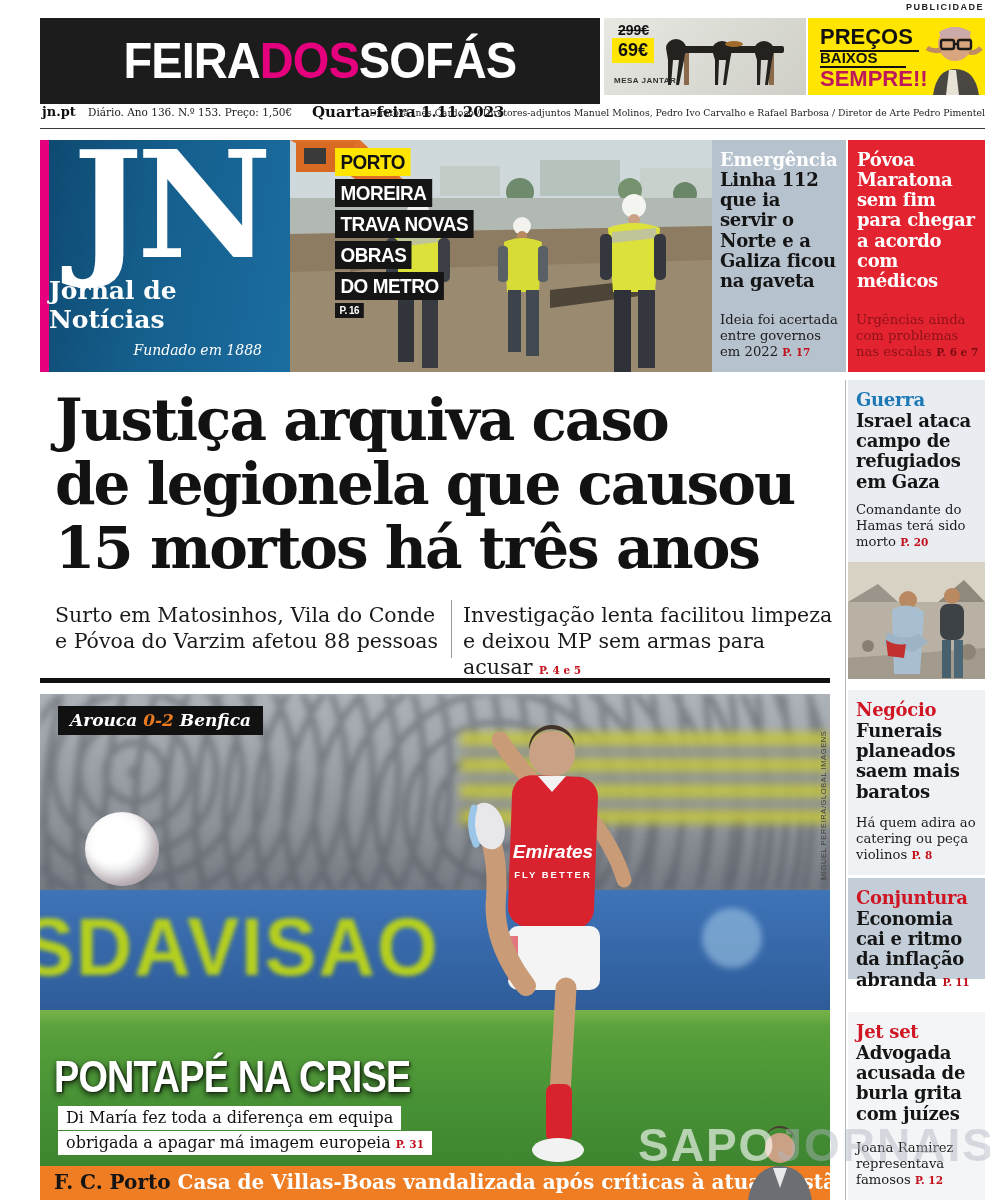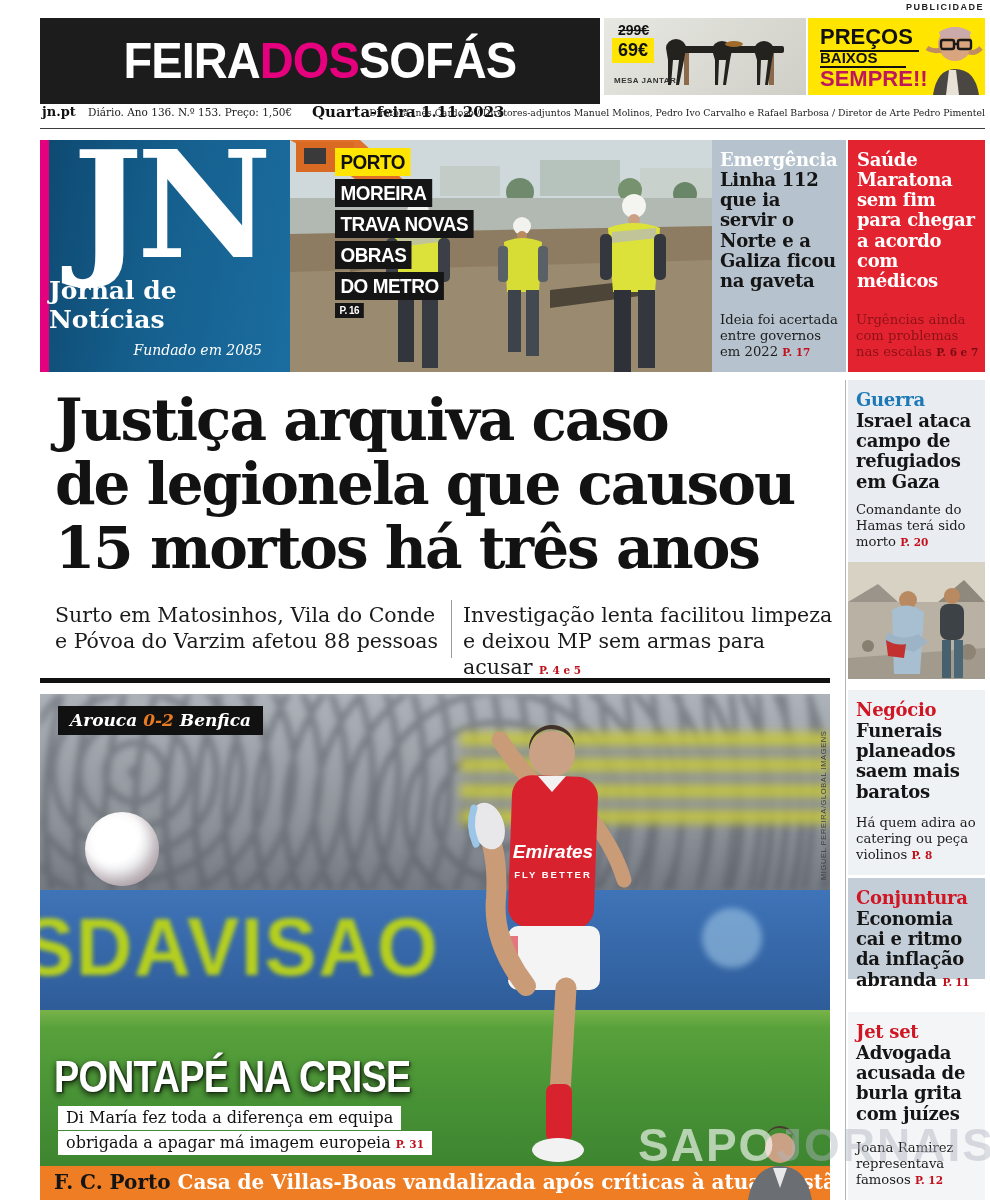--- a/index.html
+++ b/index.html
@@ -188,21 +188,21 @@
     <span class="date">Quarta-feira 1.11.2023</span>
     <span class="staff">Diretora Inês Cardoso / Diretores-adjuntos Manuel Molinos, Pedro Ivo Carvalho e Rafael Barbosa / Diretor de Arte Pedro Pimentel</span>
   </div>
   <div class="mast-rule"></div>
 
   <div class="pink-stripe"></div>
 
   <div class="jn-logo">
     <div class="initials">JN</div>
     <div class="name">Jornal de Notícias</div>
-    <div class="founded">Fundado em 2085</div>
+    <div class="founded">Fundado em 1888</div>
   </div>
 
   <div class="metro-photo">
     <svg width="422" height="232" viewBox="0 0 422 232">
       <rect width="422" height="62" fill="#cfd9db"></rect>
       <rect x="150" y="26" width="60" height="30" fill="#c3ccc6"></rect>
       <rect x="250" y="20" width="80" height="36" fill="#b6c2bc"></rect>
       <rect x="350" y="28" width="72" height="30" fill="#c8d1cb"></rect>
       <circle cx="230" cy="52" r="14" fill="#6f8a6d"></circle>
       <circle cx="340" cy="50" r="12" fill="#77926f"></circle>
@@ -252,21 +252,21 @@
     </div>
   </div>
 
   <div class="col-emerg" style="position:absolute;">
     <div class="kicker">Emergência</div>
     <div class="rail-head">Linha 112 que ia servir o Norte e a Galiza ficou na gaveta</div>
     <div class="dek dek-abs"><span>Ideia foi acertada entre governos em 2022</span> <span class="pref-red">P. 17</span></div>
   </div>
 
   <div class="col-saude" style="position:absolute;">
-    <div class="kicker">Saúde</div>
+    <div class="kicker">Póvoa</div>
     <div class="rail-head">Maratona sem fim para chegar a acordo com médicos</div>
     <div class="dek dek-abs"><span>Urgências ainda com problemas nas escalas</span> <span class="pref-red">P. 6 e 7</span></div>
   </div>
 
   <div class="lead">
     <div class="hl">Justiça arquiva caso</div>
     <div class="hl">de legionela que causou</div>
     <div class="hl">15 mortos há três anos</div>
   </div>
   <div class="subheads">

